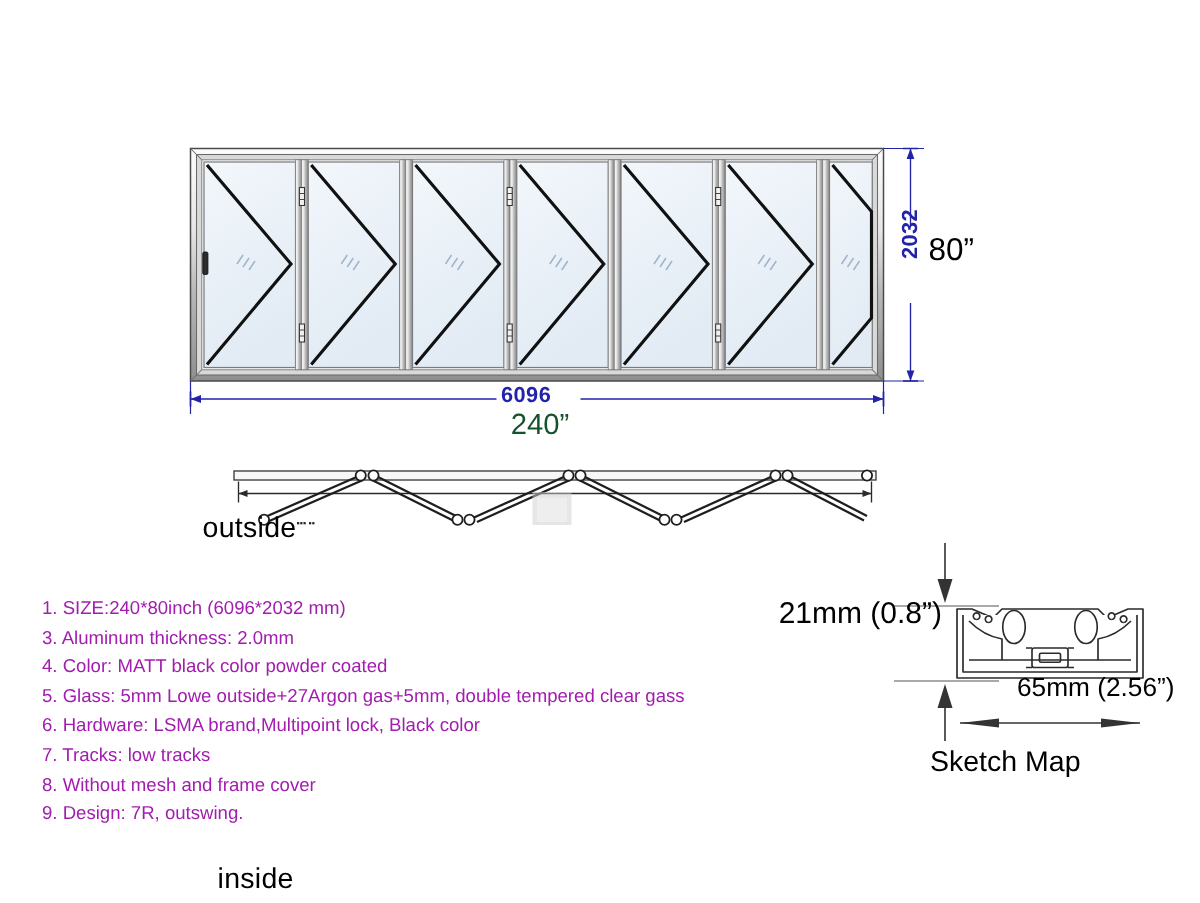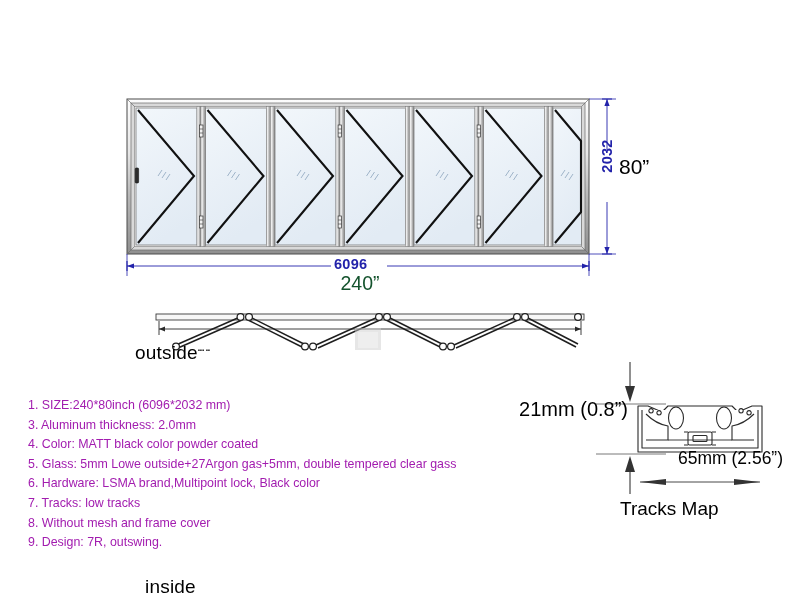--- a/index.html
+++ b/index.html
@@ -331,16 +331,16 @@
 
       <g>
         <path d="M170,120 L290,120" stroke="#333" stroke-width="0.9"></path>
         <path d="M170,120 l26,-3 v6 z" fill="#333"></path>
         <path d="M290,120 l-26,-3 v6 z" fill="#333"></path>
       </g>
     </svg>
 
     <div class="dim21">21mm (0.8”)</div>
     <div class="dim65">65mm (2.56”)</div>
-    <div class="sketch-title">Tracks Map</div>
+    <div class="sketch-title">Sketch Map</div>
   </div>
 
 </div>
 
 </body></html>

